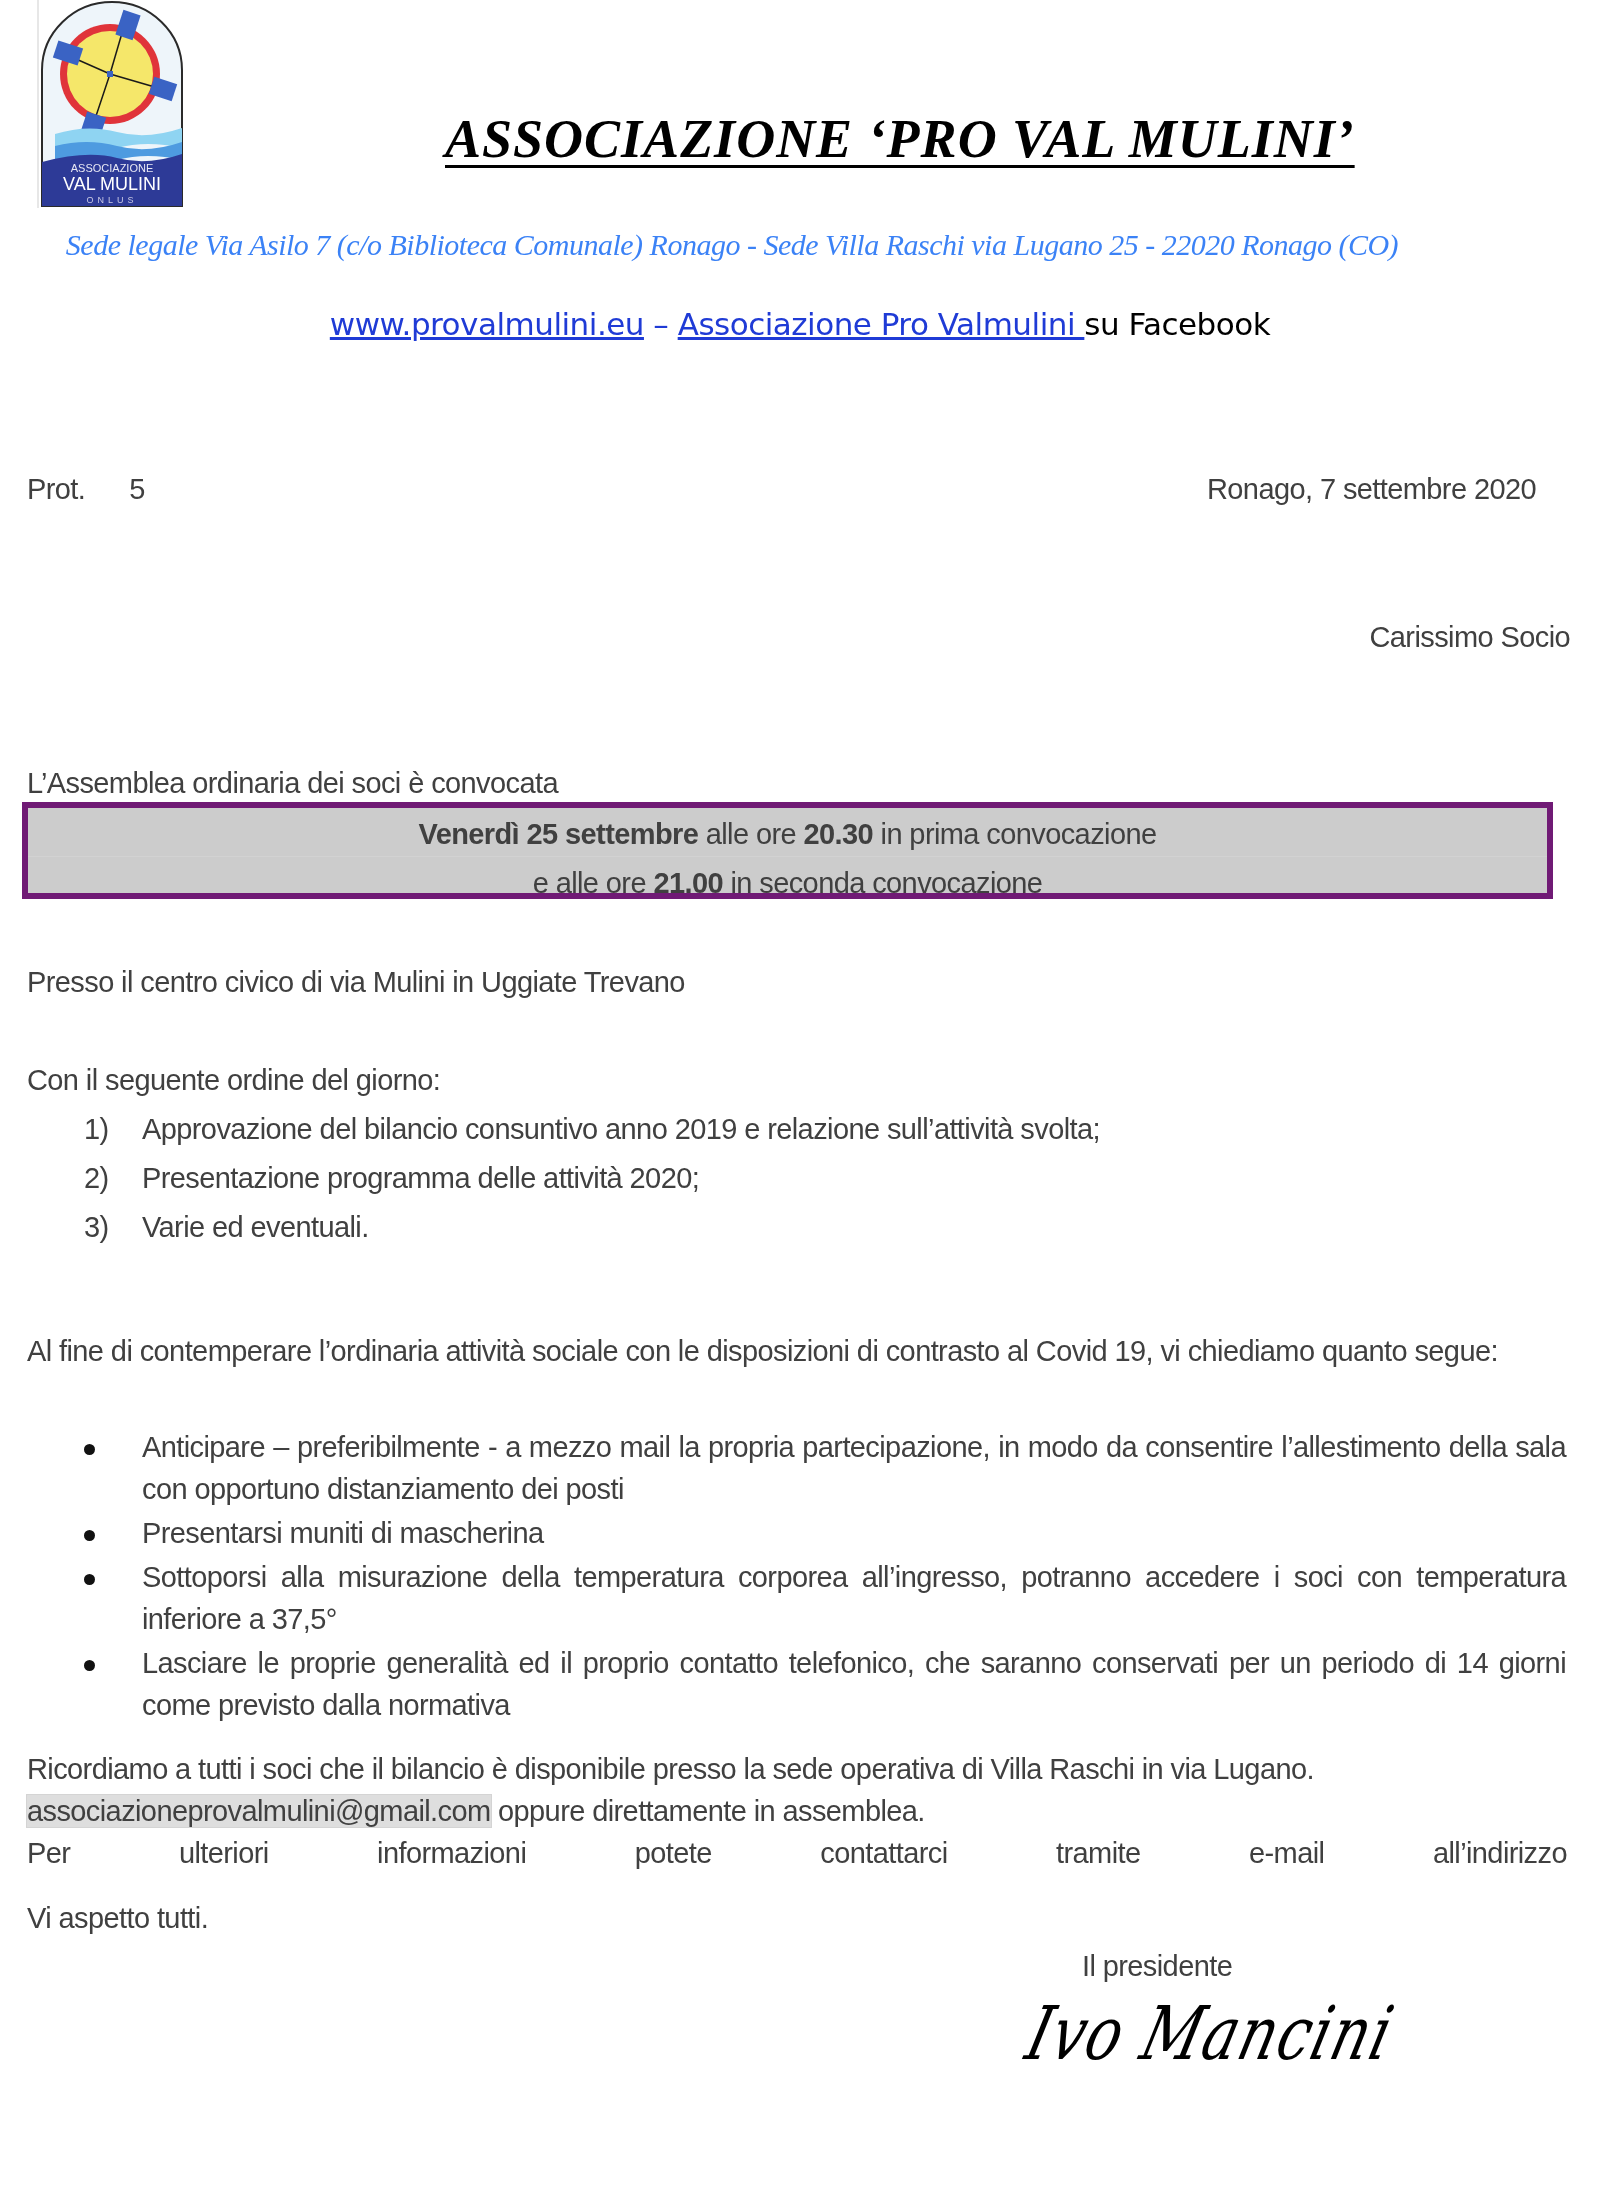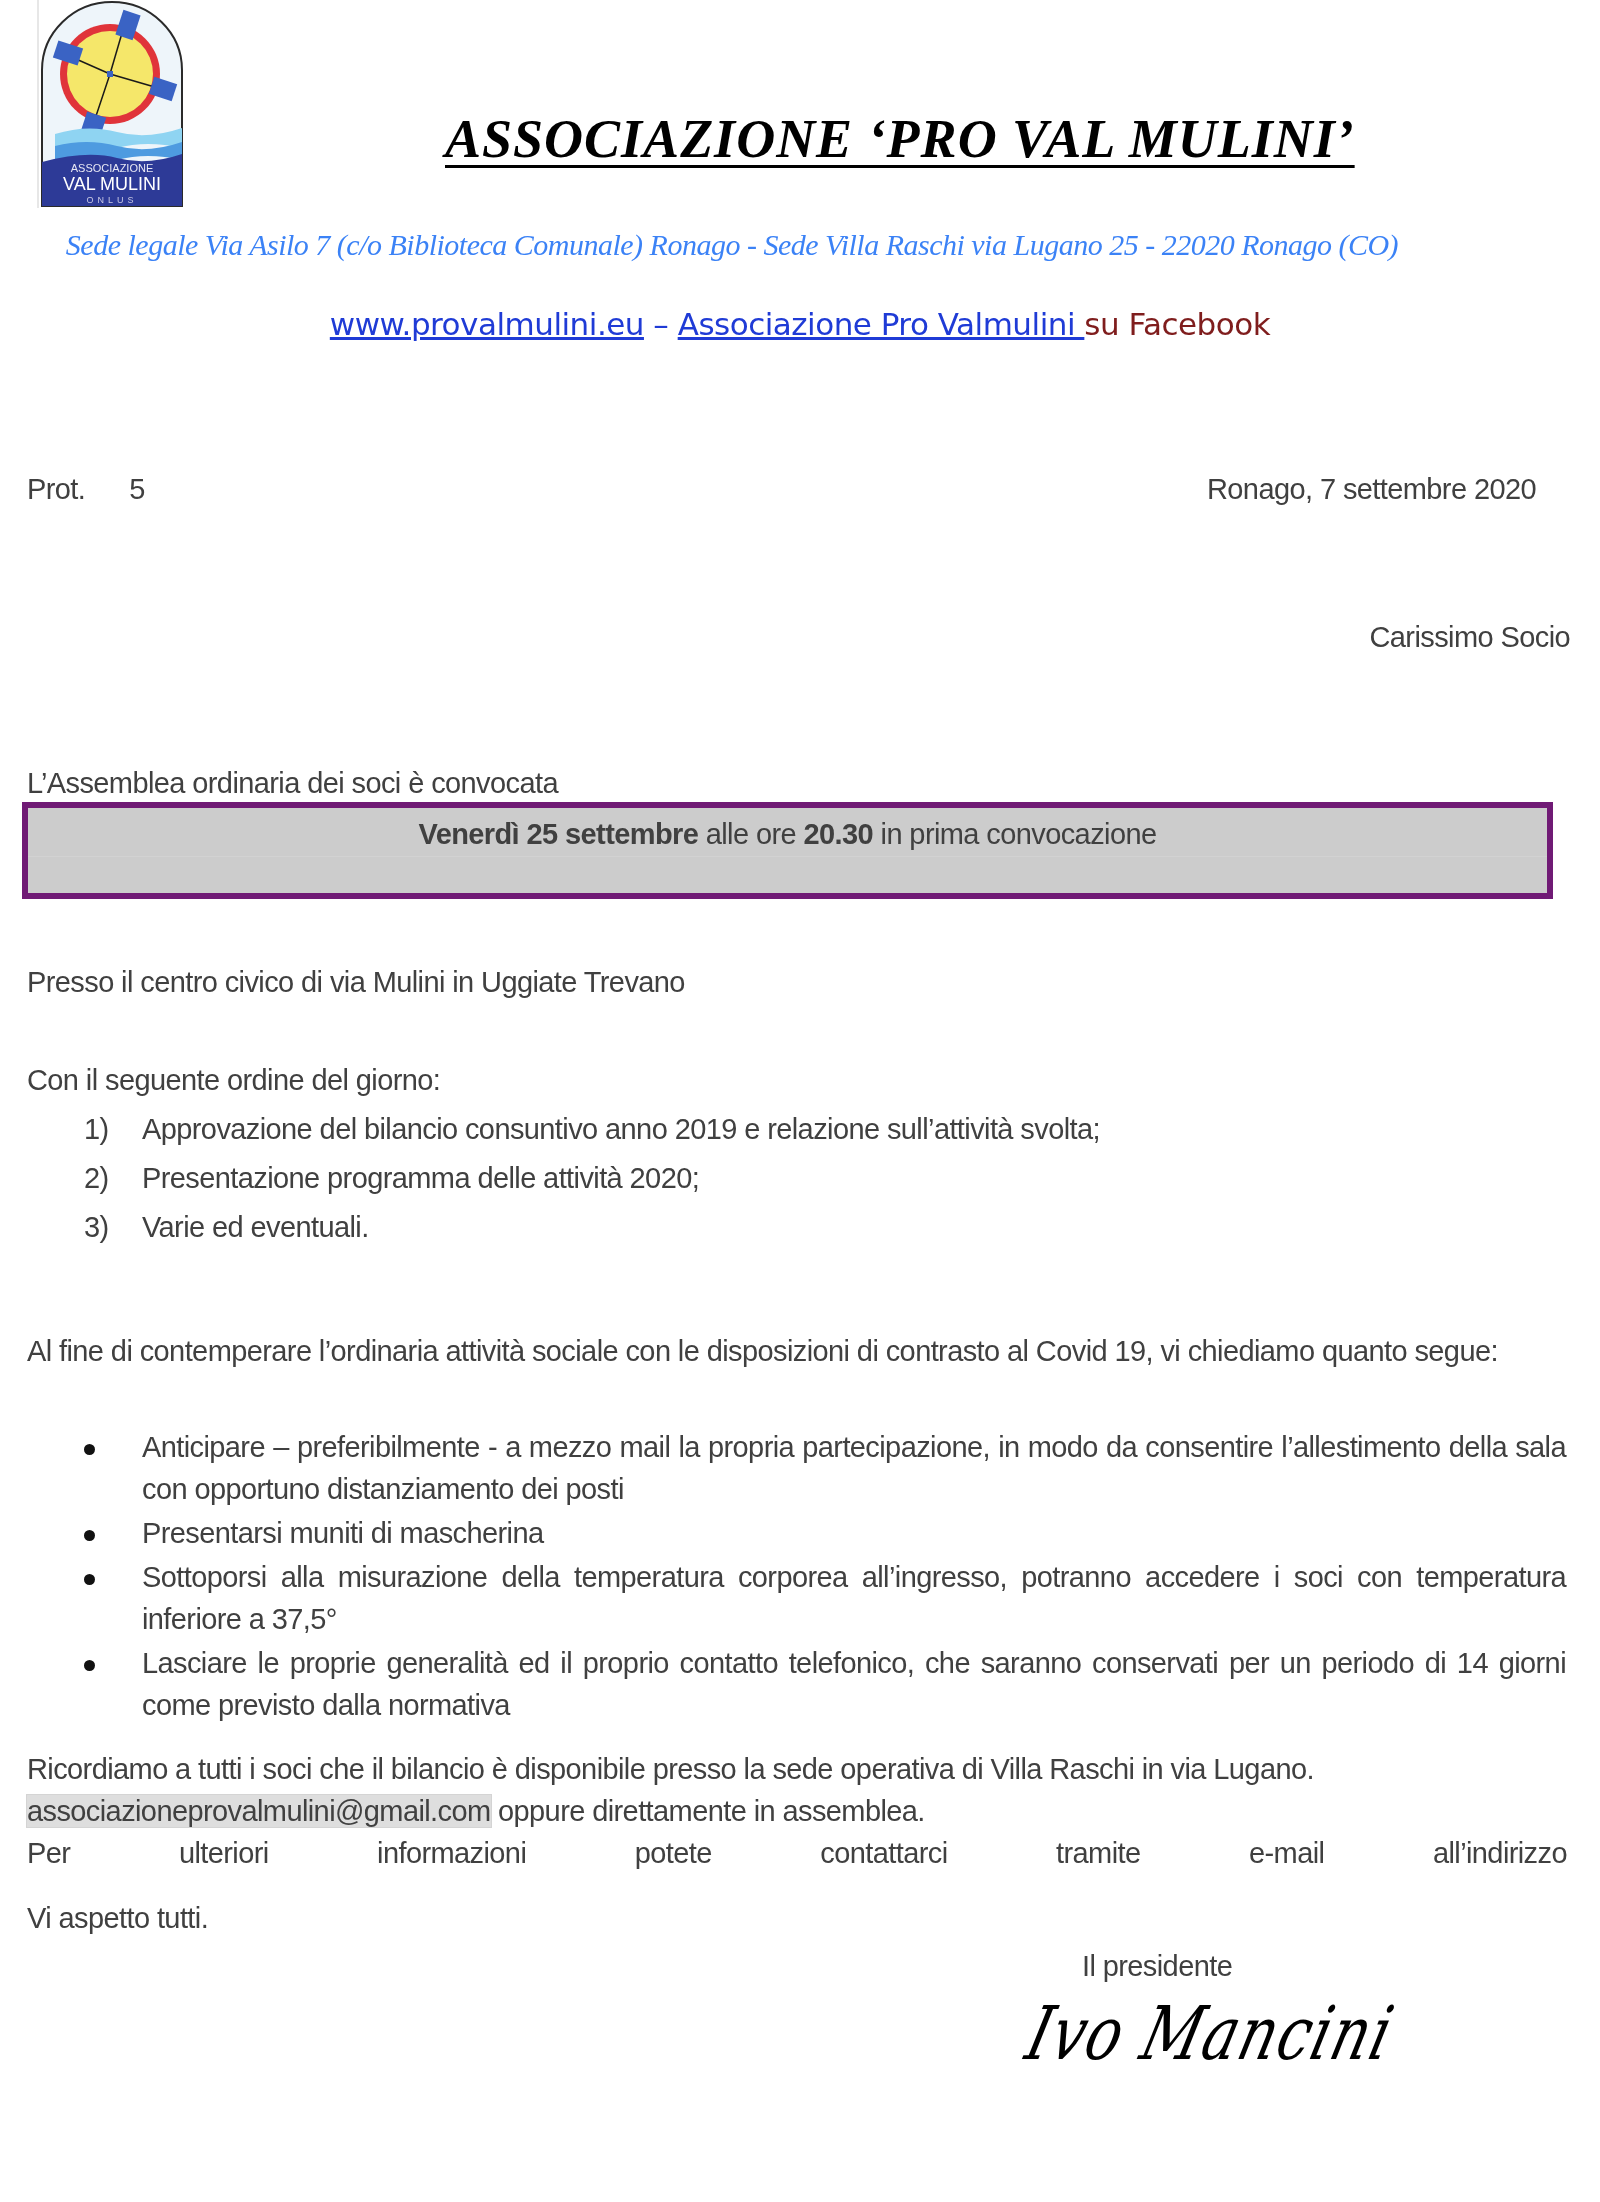--- a/index.html
+++ b/index.html
@@ -29,21 +29,21 @@
     font-family: "Liberation Serif", serif; font-style: italic;
     font-size: 30px; color: #3b82f6; letter-spacing: -0.5px; white-space: nowrap;
   }
   #links {
     left: 0; top: 306px; width: 1600px; text-align: center;
     font-family: "DejaVu Sans", sans-serif; font-size: 31px; letter-spacing: -0.5px;
     white-space: nowrap;
   }
   #links a { color: #1f3bd6; text-decoration: underline; }
   #links .plain { color: #1f3bd6; }
-  #links .tail { color: #7f1d1d; }
+  #links .tail { color: #000000; }
   
   #prot { left: 27px; top: 475px; }
   #prot .num { margin-left: 44px; }
   #date { right: 64px; top: 475px; }
   #salutation { right: 30px; top: 623px; }
   #intro { left: 27px; top: 769px; }
   
   #convocation-box {
     left: 22px; top: 802px; width: 1531px; height: 97px;
     background: #cccccc; border: 6px solid #701a75; box-sizing: border-box;
@@ -143,20 +143,23 @@
 
 <div id="salutation" class="abs body-text">Carissimo Socio</div>
 
 <div id="intro" class="abs body-text">L’Assemblea ordinaria dei soci è convocata</div>
 
 <div id="convocation-box" class="abs">
   <div id="conv-divider"></div>
   <div id="conv1" class="conv-line body-text">
     <b>Venerdì 25 settembre</b><span> alle ore </span><b>20.30</b><span> in prima convocazione</span>
   </div>
+  <div id="conv2" class="conv-line body-text">
+    <span>e alle ore </span><b>21.00</b><span> in seconda convocazione</span>
+  </div>
 </div>
 
 <div id="location" class="abs body-text">Presso il centro civico di via Mulini in Uggiate Trevano</div>
 
 <div id="agenda-intro" class="abs body-text">Con il seguente ordine del giorno:</div>
 <div id="agenda-0" class="abs body-text agenda-item">
   <span class="n">1)</span><span>Approvazione del bilancio consuntivo anno 2019 e relazione sull’attività svolta;</span>
 </div>
 <div id="agenda-1" class="abs body-text agenda-item">
   <span class="n">2)</span><span>Presentazione programma delle attività 2020;</span>

